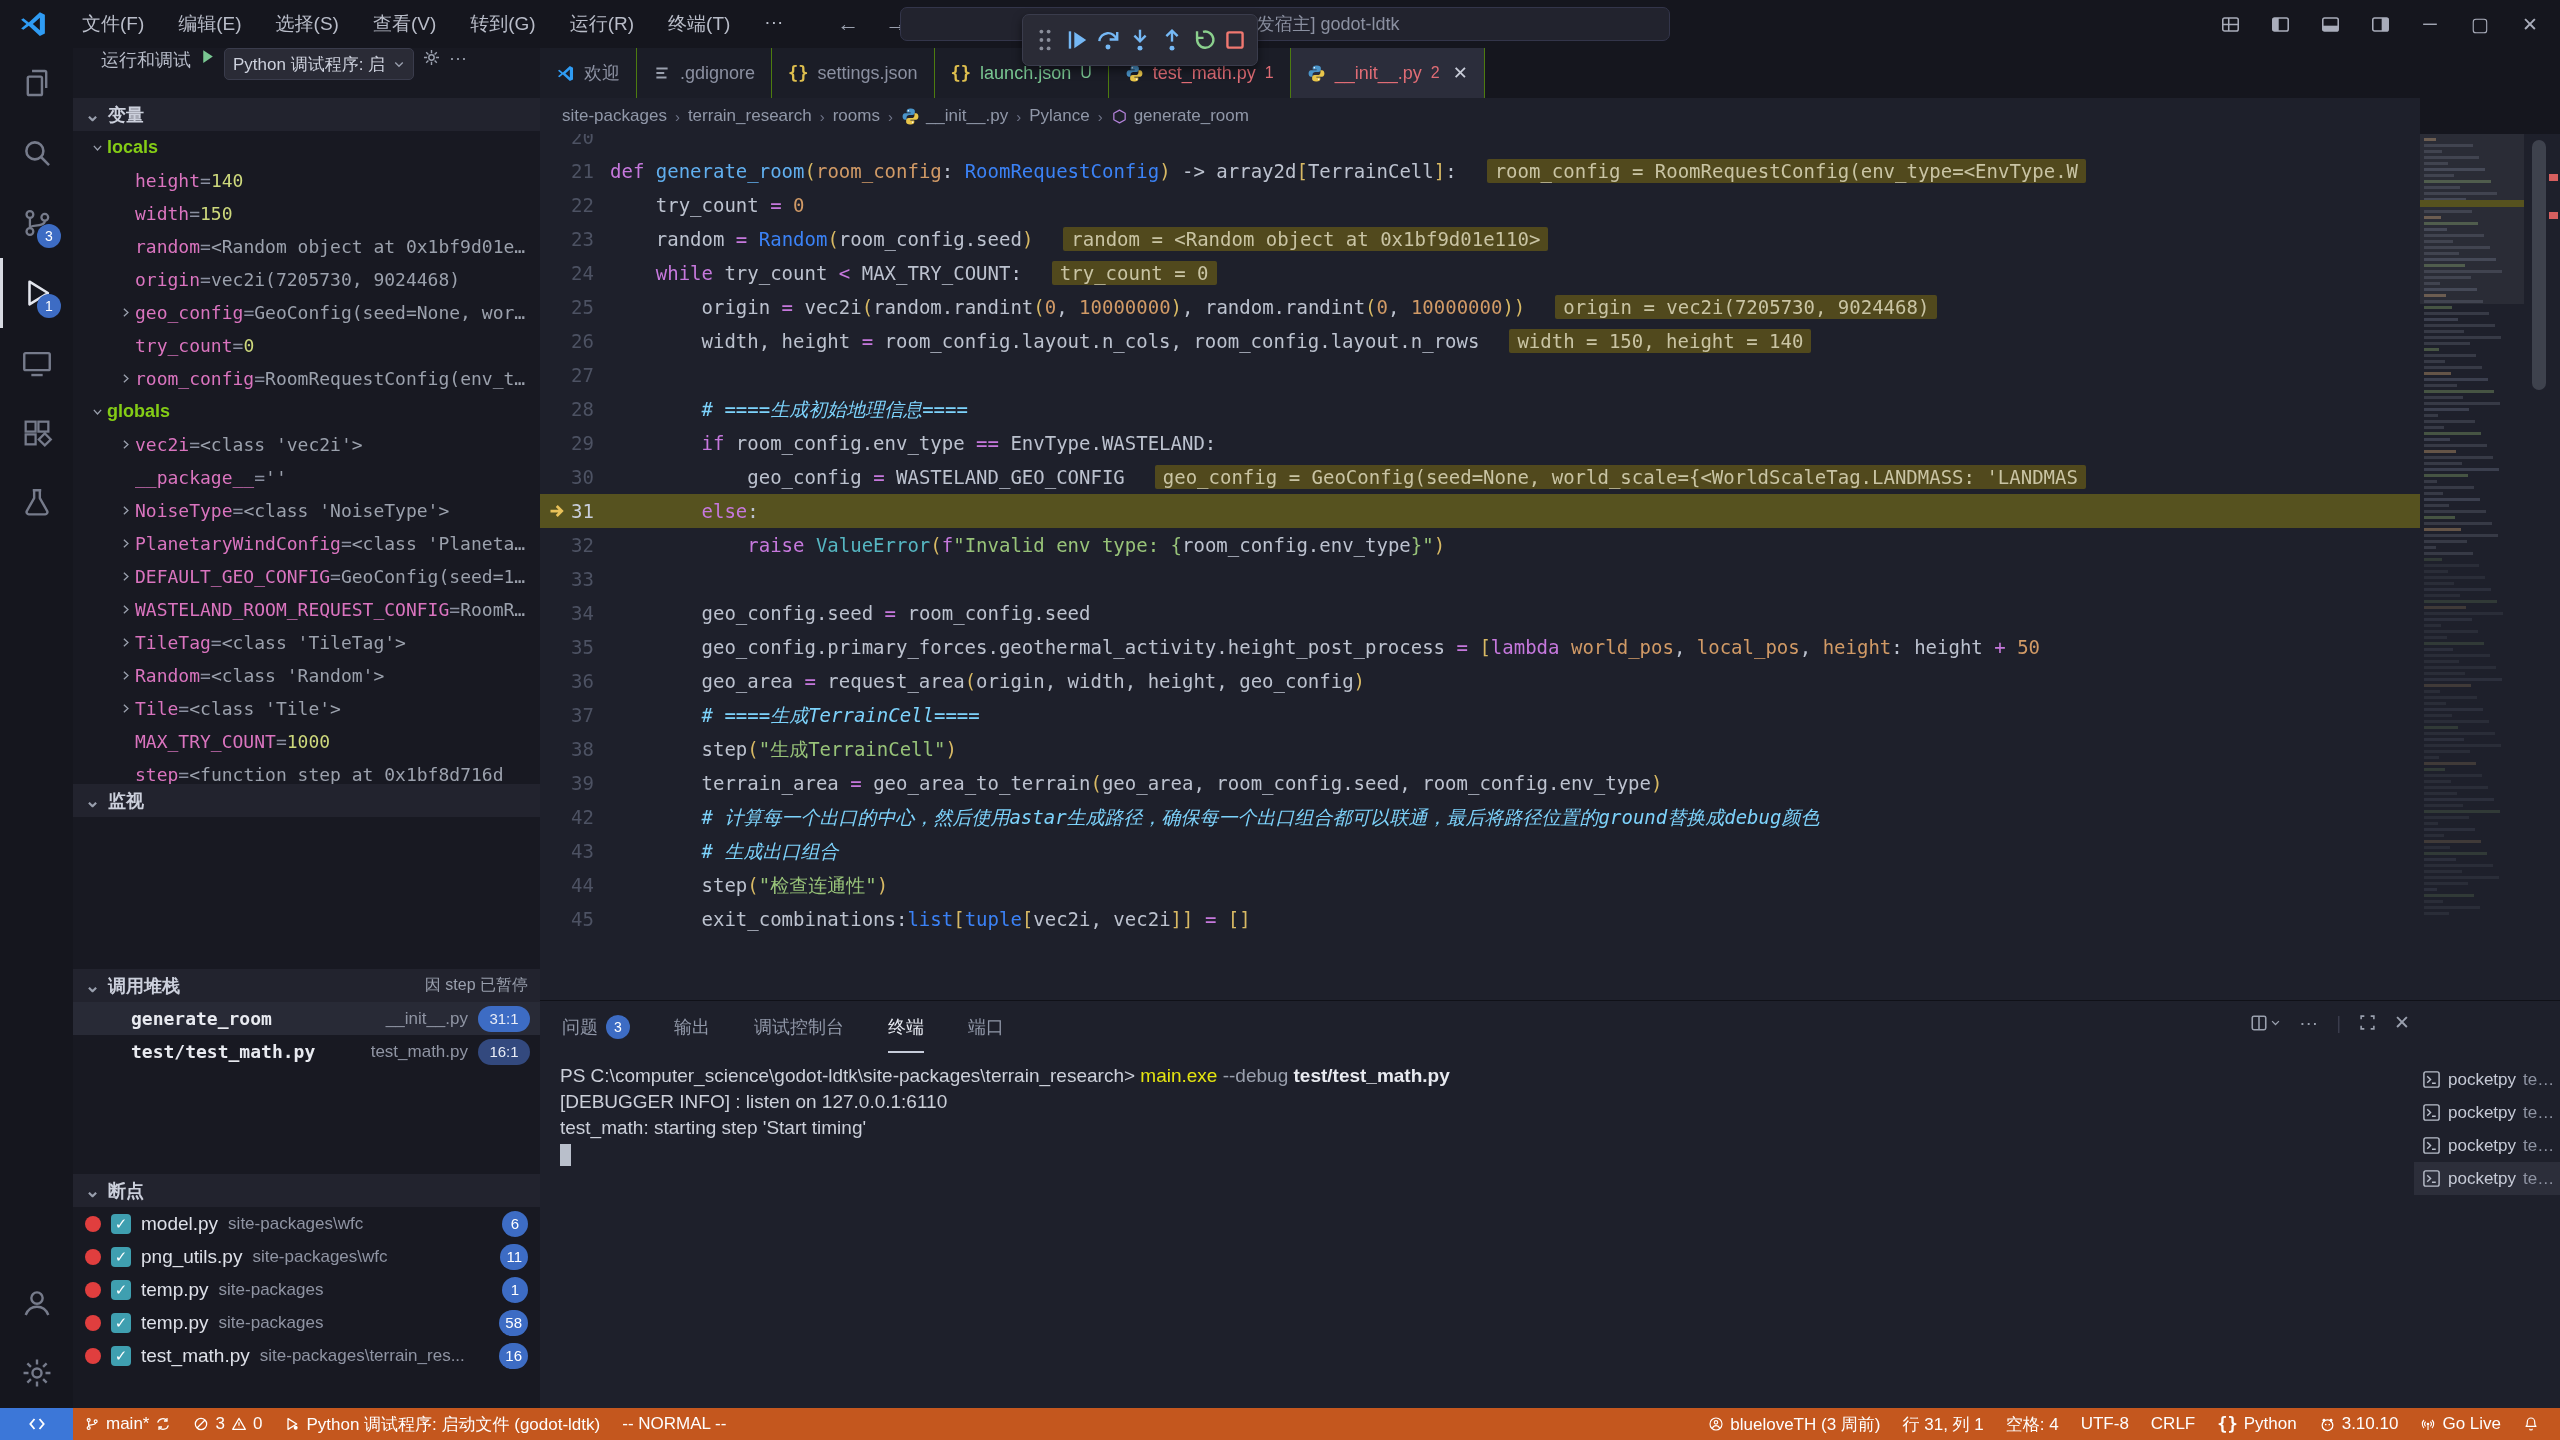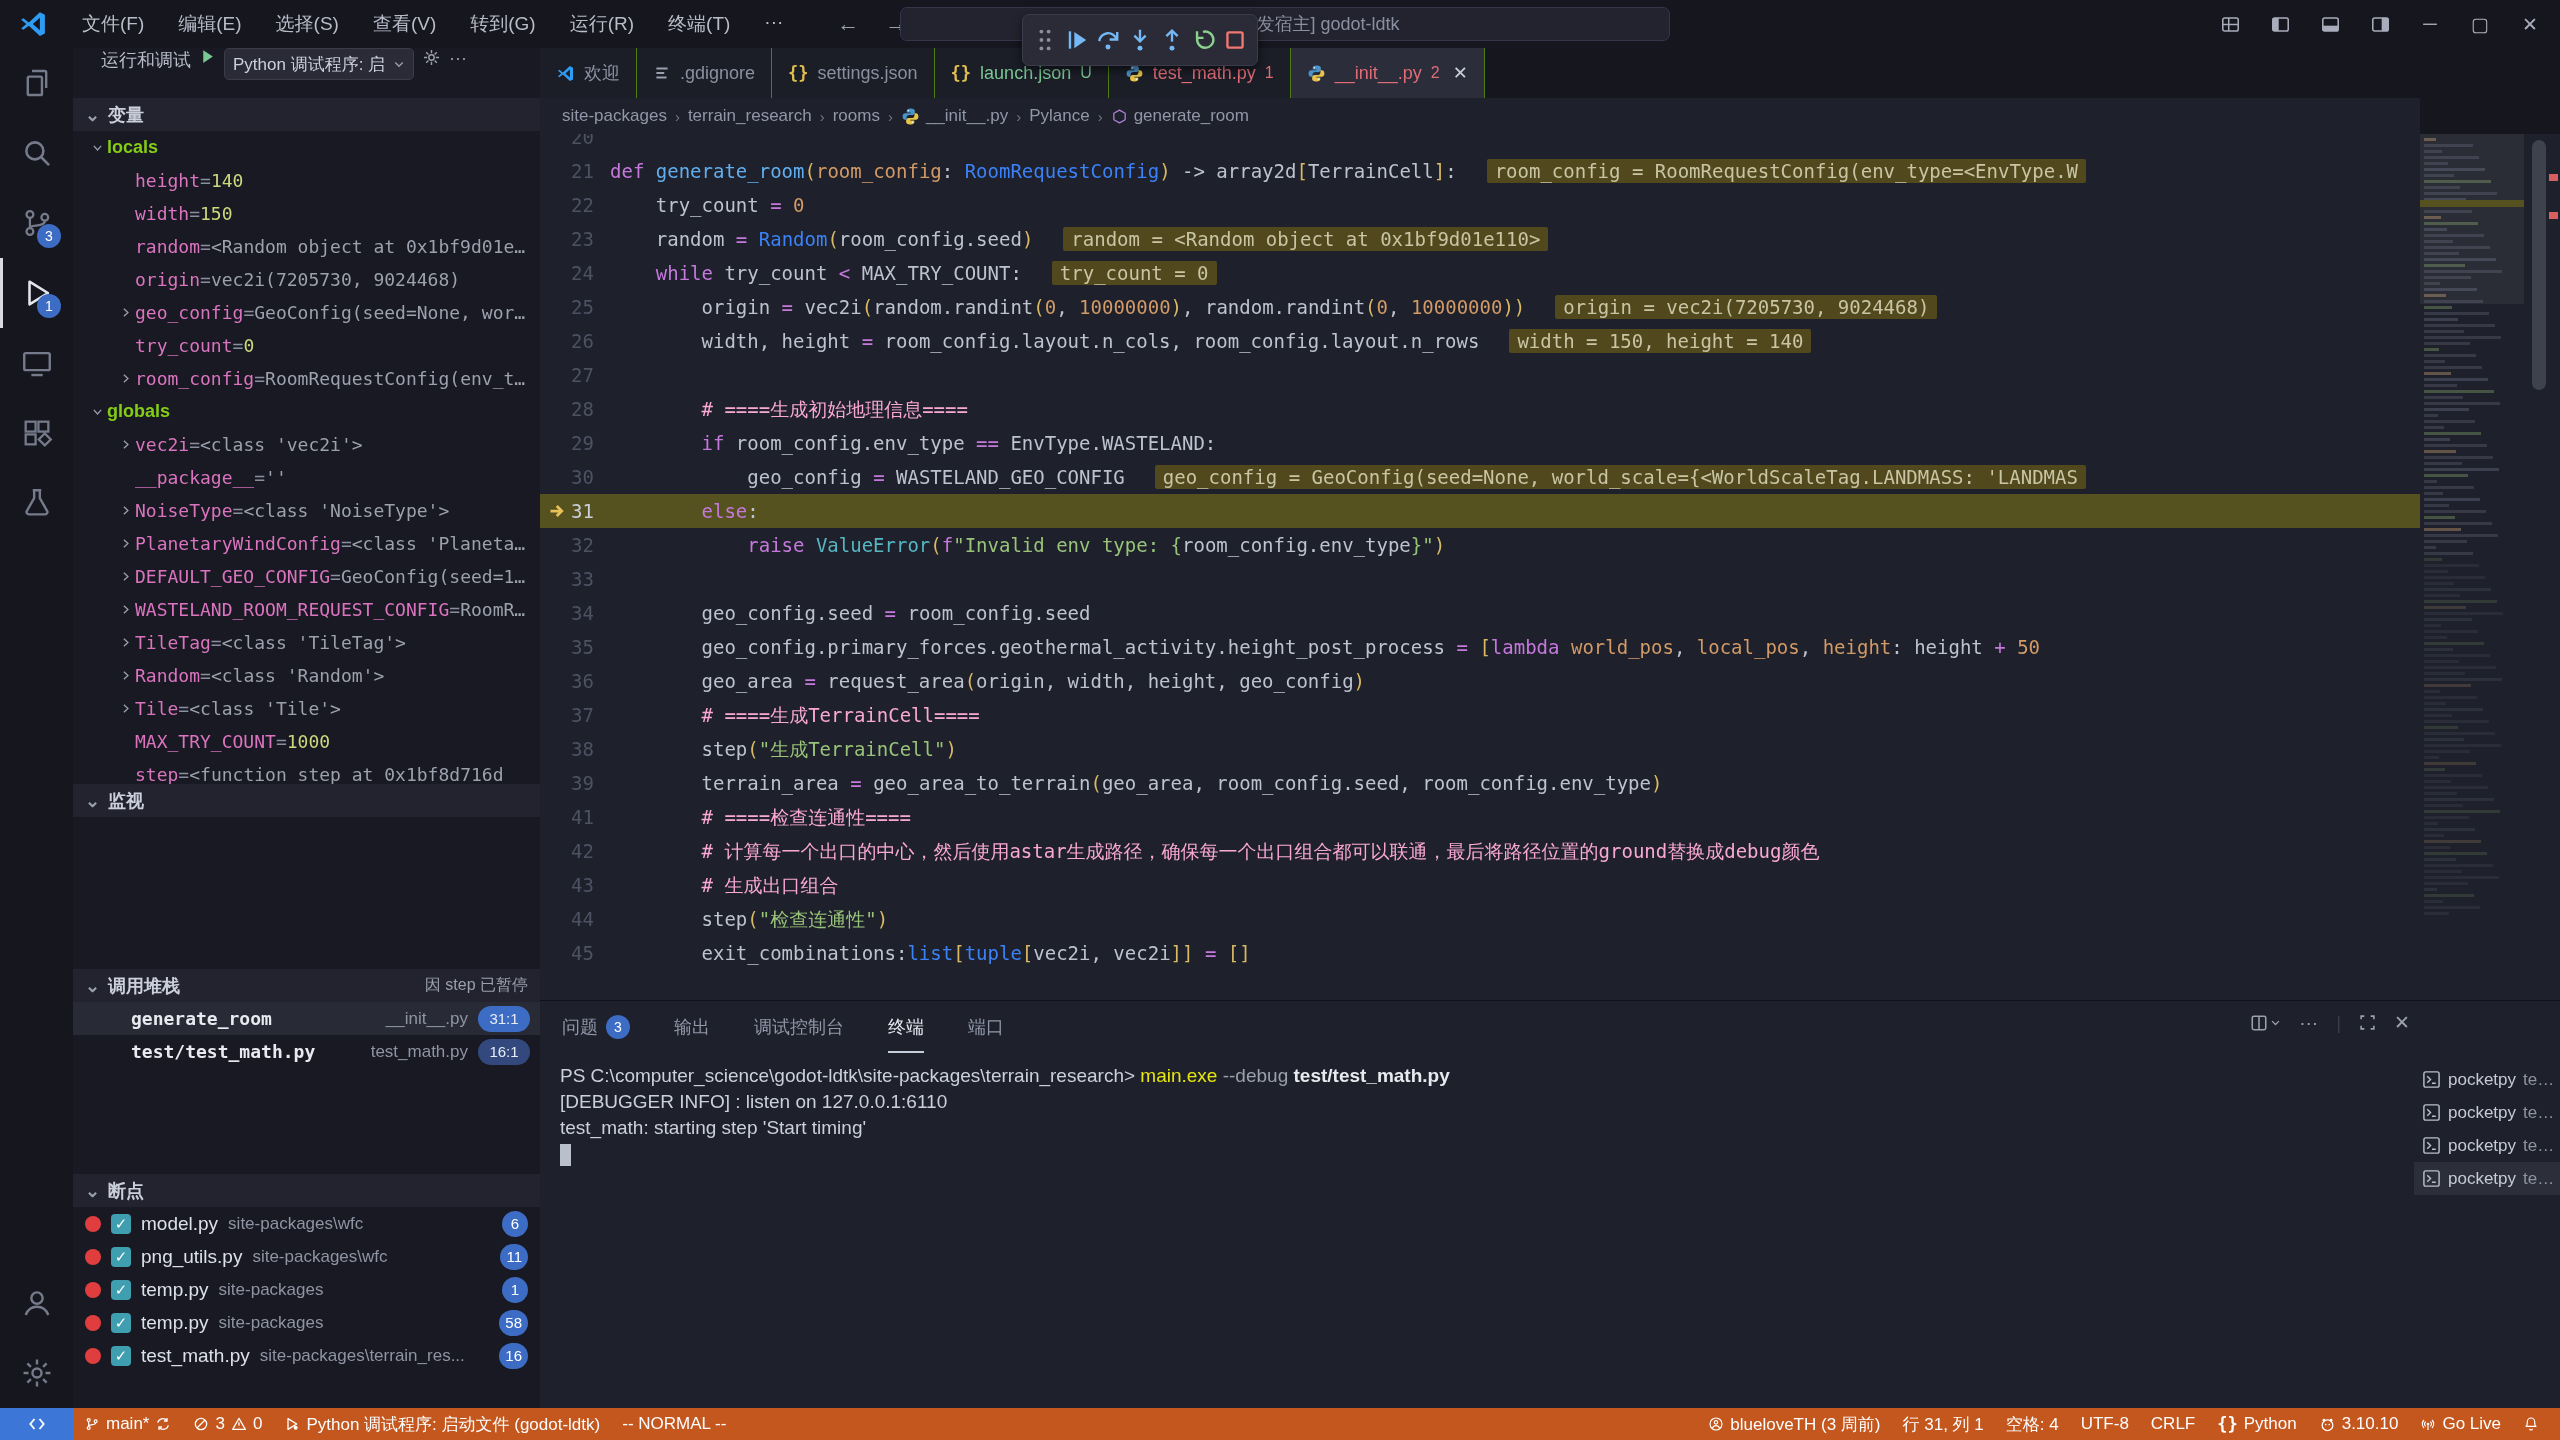--- a/index.html
+++ b/index.html
@@ -76,21 +76,21 @@
 
   
   #editor{left:540px;top:134px;width:1880px;height:866px;background:#1e202b;overflow:hidden}
   .code-row{position:relative;height:34px;line-height:34px;display:flex;font-family:"DejaVu Sans Mono",monospace;font-size:19px;white-space:pre}
   .code-row .gut{width:70px;flex:none;text-align:right;color:#4d5263;padding-right:16px}
   .code-row.cur{background:#56521f}
   .code-row.cur .gut{color:#c9cedb}
   .codetext{flex:1;overflow:hidden;white-space:pre}
   .cur-arrow{position:absolute;left:8px;top:7px}
   .k{color:#c678dd}.f{color:#61afef}.t{color:#3b82f6}.p{color:#d19a66}.n{color:#d19a66}
-  .s{color:#98c379}.c{color:#f9a8d4;}.o{color:#c678dd}.b{color:#d8b964}
+  .s{color:#98c379}.c{color:#7dd3fc;font-style:italic}.o{color:#c678dd}.b{color:#d8b964}
   .d{color:#bcc2cf}.y{color:#56b6c2}.g{color:#98c379}
   .hint{background:#51491d;color:#c9c4a4;padding:1px 8px;margin-left:30px;border-radius:2px}
   #minimap{left:2420px;top:134px;width:104px;height:866px;background:#1e202b;overflow:hidden}
   #minimap .slider{position:absolute;left:0;width:104px;background:rgba(255,255,255,.055)}
   #scrollbar{left:2524px;top:134px;width:36px;height:866px;background:#1e202b}
   #scrollbar .thumb{position:absolute;left:8px;width:14px;background:rgba(160,166,180,.25);border-radius:7px}
   .ruler-mark{position:absolute;width:9px;height:7px}
 
   
   #panel{left:540px;top:1000px;width:2020px;height:408px;background:#1e202b;border-top:1px solid #101118}
@@ -661,21 +661,20 @@
             <path d="M2 8h8M7 4l4 4-4 4" fill="none" stroke="#e8c15a" stroke-width="2.2"></path>
           </svg></span><span class="codetext"><span>        </span><span class="k">else</span><span class="d">:</span></span></div>
       <div class="code-row"><span class="gut">32</span><span class="codetext"><span>            </span><span class="k">raise </span><span class="y">ValueError</span><span class="b">(</span><span class="k">f</span><span class="s">"Invalid env type: </span><span class="g">{</span><span class="d">room_config.env_type</span><span class="g">}</span><span class="s">"</span><span class="b">)</span></span></div>
       <div class="code-row"><span class="gut">33</span><span class="codetext"></span></div>
       <div class="code-row"><span class="gut">34</span><span class="codetext"><span>        </span><span class="d">geo_config.seed </span><span class="o">=</span><span class="d"> room_config.seed</span></span></div>
       <div class="code-row"><span class="gut">35</span><span class="codetext"><span>        </span><span class="d">geo_config.primary_forces.geothermal_activity.height_post_process </span><span class="o">=</span><span class="d"> </span><span class="b">[</span><span class="k">lambda </span><span class="p">world_pos</span><span class="d">, </span><span class="p">local_pos</span><span class="d">, </span><span class="p">height</span><span class="d">: height </span><span class="o">+</span><span class="d"> </span><span class="n">50</span></span></div>
       <div class="code-row"><span class="gut">36</span><span class="codetext"><span>        </span><span class="d">geo_area </span><span class="o">=</span><span class="d"> request_area</span><span class="b">(</span><span class="d">origin, width, height, geo_config</span><span class="b">)</span></span></div>
       <div class="code-row"><span class="gut">37</span><span class="codetext"><span>        </span><span class="c"># ====生成TerrainCell====</span></span></div>
       <div class="code-row"><span class="gut">38</span><span class="codetext"><span>        </span><span class="d">step</span><span class="b">(</span><span class="s">"生成TerrainCell"</span><span class="b">)</span></span></div>
       <div class="code-row"><span class="gut">39</span><span class="codetext"><span>        </span><span class="d">terrain_area </span><span class="o">=</span><span class="d"> geo_area_to_terrain</span><span class="b">(</span><span class="d">geo_area, room_config.seed, room_config.env_type</span><span class="b">)</span></span></div>
-      <div class="code-row"><span class="gut">41</span><span class="codetext"><span>        </span><span class="c"># ====检查连通性====</span></span></div>
       <div class="code-row"><span class="gut">42</span><span class="codetext"><span>        </span><span class="c"># 计算每一个出口的中心，然后使用astar生成路径，确保每一个出口组合都可以联通，最后将路径位置的ground替换成debug颜色</span></span></div>
       <div class="code-row"><span class="gut">43</span><span class="codetext"><span>        </span><span class="c"># 生成出口组合</span></span></div>
       <div class="code-row"><span class="gut">44</span><span class="codetext"><span>        </span><span class="d">step</span><span class="b">(</span><span class="s">"检查连通性"</span><span class="b">)</span></span></div>
       <div class="code-row"><span class="gut">45</span><span class="codetext"><span>        </span><span class="d">exit_combinations:</span><span class="t">list</span><span class="b">[</span><span class="t">tuple</span><span class="b">[</span><span class="d">vec2i, vec2i</span><span class="b">]</span><span class="b">]</span><span class="d"> </span><span class="o">=</span><span class="d"> </span><span class="b">[]</span></span></div>
     </div>
   <div id="minimap" class="abs">
       <div style="position: absolute; left: 4px; top: 4px; height: 3px; width: 12px; background: rgb(107, 90, 74); opacity: 0.9;"></div>
       <div style="position: absolute; left: 4px; top: 10px; height: 3px; width: 49px; background: rgb(58, 61, 73); opacity: 0.9;"></div>
       <div style="position: absolute; left: 4px; top: 16px; height: 3px; width: 18px; background: rgb(58, 61, 73); opacity: 0.9;"></div>
       <div style="position: absolute; left: 4px; top: 22px; height: 3px; width: 55px; background: rgb(58, 61, 73); opacity: 0.9;"></div>

